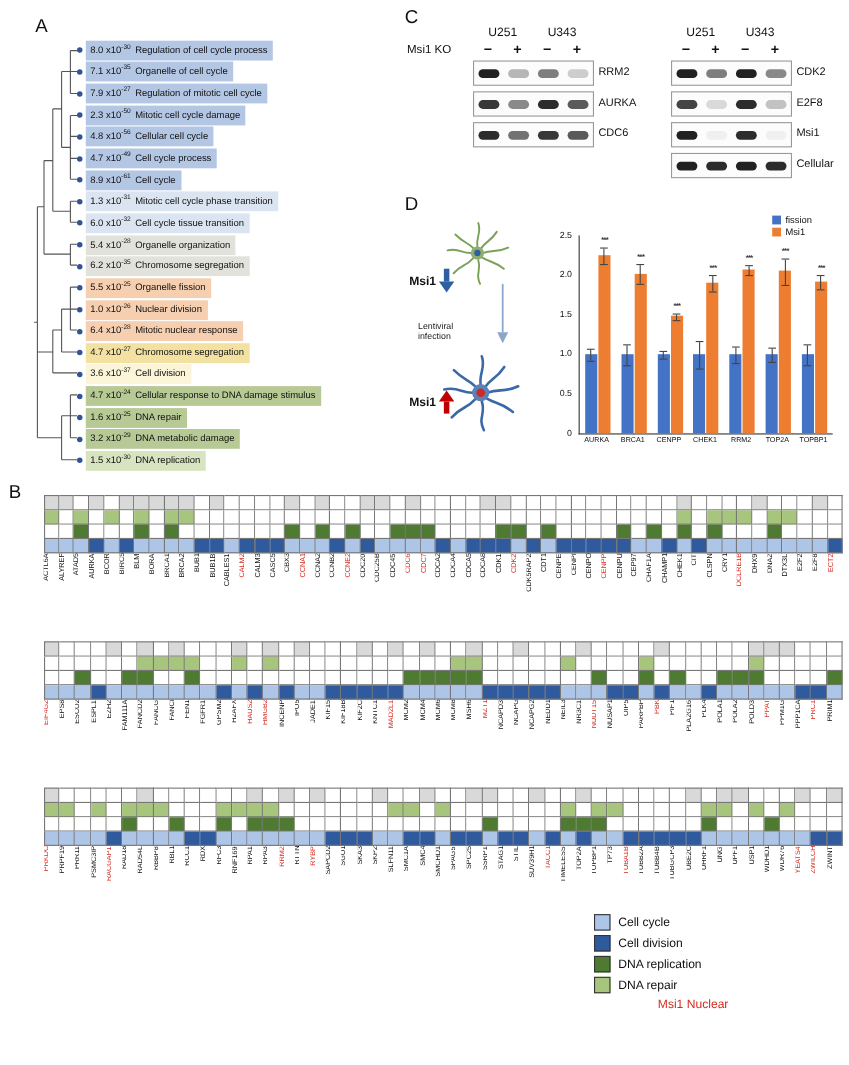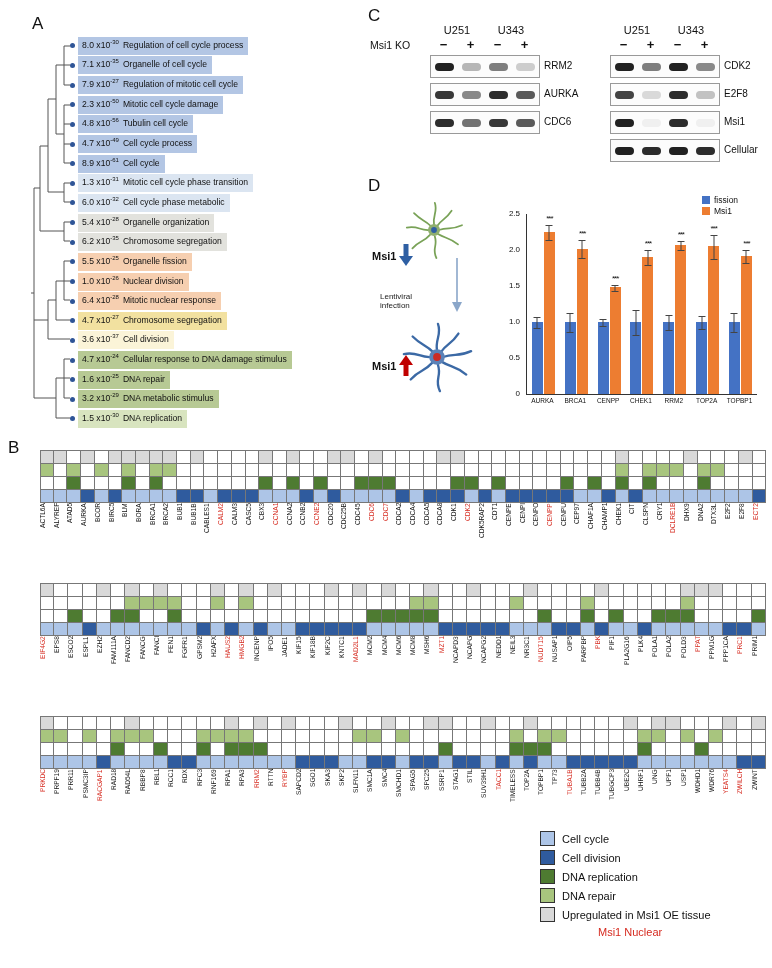--- a/index.html
+++ b/index.html
@@ -120,21 +120,21 @@
         <span class="a-dot"></span>
         <span class="a-band" style="background: rgb(179, 198, 228);">
           <span class="a-p">2.3 x10<sup>-50</sup></span>
           <span class="a-term">Mitotic cell cycle damage</span>
         </span>
       </div>
       <div class="a-row">
         <span class="a-dot"></span>
         <span class="a-band" style="background: rgb(179, 198, 228);">
           <span class="a-p">4.8 x10<sup>-56</sup></span>
-          <span class="a-term">Tubulin cell cycle</span>
+          <span class="a-term">Cellular cell cycle</span>
         </span>
       </div>
       <div class="a-row">
         <span class="a-dot"></span>
         <span class="a-band" style="background: rgb(179, 198, 228);">
           <span class="a-p">4.7 x10<sup>-49</sup></span>
           <span class="a-term">Cell cycle process</span>
         </span>
       </div>
       <div class="a-row">
@@ -148,21 +148,21 @@
         <span class="a-dot"></span>
         <span class="a-band" style="background: rgb(219, 229, 241);">
           <span class="a-p">1.3 x10<sup>-31</sup></span>
           <span class="a-term">Mitotic cell cycle phase transition</span>
         </span>
       </div>
       <div class="a-row">
         <span class="a-dot"></span>
         <span class="a-band" style="background: rgb(219, 229, 241);">
           <span class="a-p">6.0 x10<sup>-32</sup></span>
-          <span class="a-term">Cell cycle phase metabolic</span>
+          <span class="a-term">Cell cycle tissue transition</span>
         </span>
       </div>
       <div class="a-row">
         <span class="a-dot"></span>
         <span class="a-band" style="background: rgb(226, 226, 221);">
           <span class="a-p">5.4 x10<sup>-28</sup></span>
           <span class="a-term">Organelle organization</span>
         </span>
       </div>
       <div class="a-row">
@@ -218,21 +218,21 @@
         <span class="a-dot"></span>
         <span class="a-band" style="background: rgb(183, 201, 148);">
           <span class="a-p">1.6 x10<sup>-25</sup></span>
           <span class="a-term">DNA repair</span>
         </span>
       </div>
       <div class="a-row">
         <span class="a-dot"></span>
         <span class="a-band" style="background: rgb(183, 201, 148);">
           <span class="a-p">3.2 x10<sup>-29</sup></span>
-          <span class="a-term">DNA metabolic stimulus</span>
+          <span class="a-term">DNA metabolic damage</span>
         </span>
       </div>
       <div class="a-row">
         <span class="a-dot"></span>
         <span class="a-band" style="background: rgb(216, 228, 191);">
           <span class="a-p">1.5 x10<sup>-30</sup></span>
           <span class="a-term">DNA replication</span>
         </span>
       </div>
     </div>
@@ -1658,21 +1658,17 @@
           <span class="lg-lb">Cell division</span>
         </div>
         <div class="lg-row">
           <span class="lg-sw" style="background: rgb(78, 123, 49);"></span>
           <span class="lg-lb">DNA replication</span>
         </div>
         <div class="lg-row">
           <span class="lg-sw" style="background: rgb(168, 197, 126);"></span>
           <span class="lg-lb">DNA repair</span>
         </div>
-        <div class="lg-row">
-          <span class="lg-sw" style="background: rgb(217, 217, 217);"></span>
-          <span class="lg-lb">Upregulated in Msi1 OE tissue</span>
-        </div>
       </div>
     <div id="target-label" style="color: rgb(214, 43, 32);">Msi1 Nuclear</div>
   </div>
 
 </div>
 
 </body></html>

